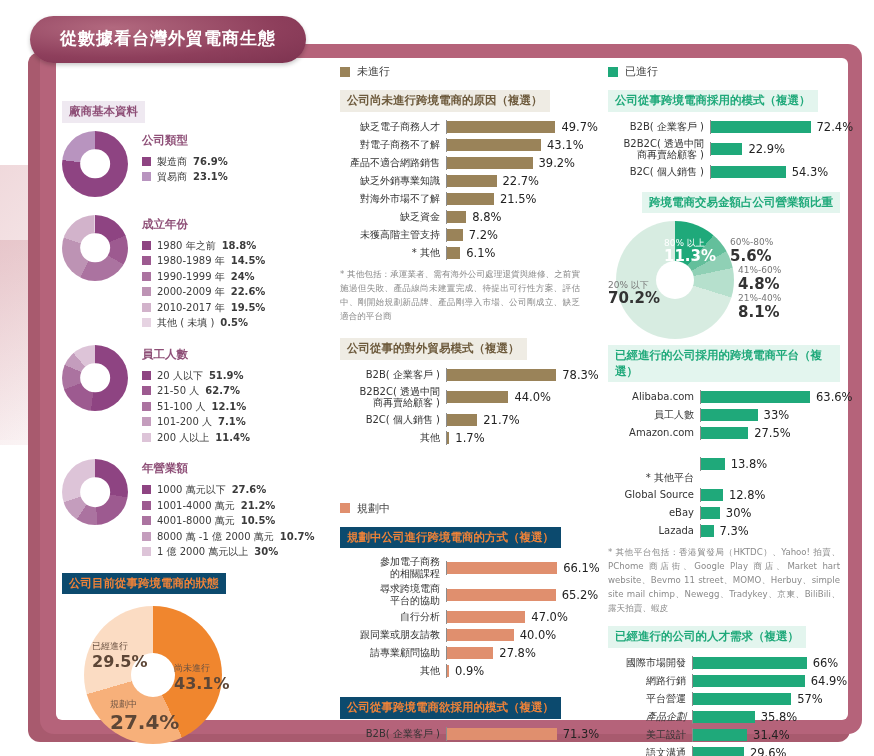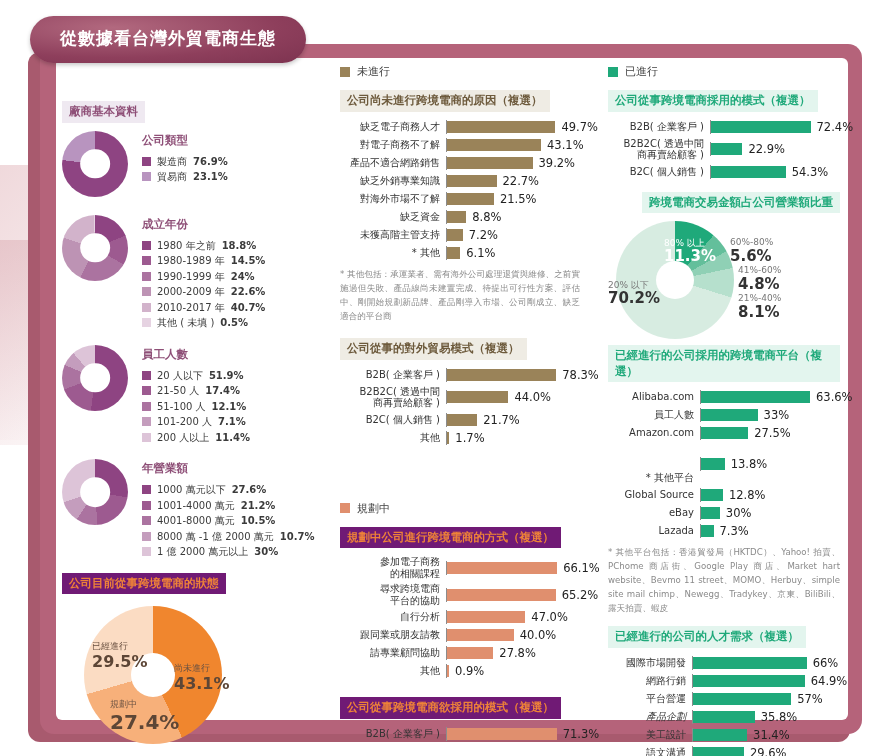--- a/index.html
+++ b/index.html
@@ -28,21 +28,21 @@
       color:#fff;font-size:17px;font-weight:bold;letter-spacing:1px;
       box-shadow:0 2px 4px rgba(0,0,0,.22);}
   #content{position:absolute;left:0;top:0;width:874px;height:756px;z-index:5;}
 
   
   .col{position:absolute;top:0;}
   .sec-title{font-size:11.5px;font-weight:bold;padding:3px 7px;display:inline-block;
       margin:0 0 8px 0;line-height:1.35;}
   .t-purple{color:#8e4f77;background:# efeaf2;}
   .t-purple{color:#8e4f77;background:#efe9f1;}
-  .t-orange{color:#ee8238;background:#701a75;}
+  .t-orange{color:#ee8238;background:#0c4a6e;}
   .t-brown{color:#6d5a3c;background:#efece4;}
   .t-green{color:#1fa97a;background:#e3f5ee;}
   .legend{display:flex;align-items:center;gap:7px;font-size:11px;color:#444;margin-bottom:10px;}
   .legend .sw{width:10px;height:10px;display:inline-block;}
 
   
   .donut-block{display:flex;gap:14px;align-items:flex-start;margin-bottom:6px;}
   .donut{position:relative;border-radius:50%;flex:0 0 auto;}
   .donut .hole{position:absolute;border-radius:50%;background:#fff;
       left:50%;top:50%;transform:translate(-50%,-50%);}
@@ -123,21 +123,21 @@
               <b>24%</b>
             </div>
             <div class="dkey-row">
               <span class="sw" style="background: rgb(189, 147, 180);"></span>
               <span>2000-2009 年</span>
               <b>22.6%</b>
             </div>
             <div class="dkey-row">
               <span class="sw" style="background: rgb(210, 179, 203);"></span>
               <span>2010-2017 年</span>
-              <b>40.7%</b>
+              <b>19.5%</b>
             </div>
             <div class="dkey-row">
               <span class="sw" style="background: rgb(230, 211, 226);"></span>
               <span>其他 ( 未填 )</span>
               <b>0.5%</b>
             </div>
           </div>
         </div>
         <div class="donut-block" style="margin-bottom: 14px;">
           <div class="donut" style="width: 66px; height: 66px; background: conic-gradient(rgb(142, 68, 130) 0deg, rgb(142, 68, 130) 187.03deg, rgb(157, 90, 144) 187.03deg, rgb(157, 90, 144) 249.73deg, rgb(171, 115, 160) 249.73deg, rgb(171, 115, 160) 293.33deg, rgb(196, 157, 189) 293.33deg, rgb(196, 157, 189) 318.92deg, rgb(221, 196, 216) 318.92deg, rgb(221, 196, 216) 360deg);">
@@ -146,21 +146,21 @@
           <div>
             <div class="dkey-title">員工人數</div>
             <div class="dkey-row">
               <span class="sw" style="background: rgb(142, 68, 130);"></span>
               <span>20 人以下</span>
               <b>51.9%</b>
             </div>
             <div class="dkey-row">
               <span class="sw" style="background: rgb(157, 90, 144);"></span>
               <span>21-50 人</span>
-              <b>17.4%</b>
+              <b>62.7%</b>
             </div>
             <div class="dkey-row">
               <span class="sw" style="background: rgb(171, 115, 160);"></span>
               <span>51-100 人</span>
               <b>12.1%</b>
             </div>
             <div class="dkey-row">
               <span class="sw" style="background: rgb(196, 157, 189);"></span>
               <span>101-200 人</span>
               <b>7.1%</b>

